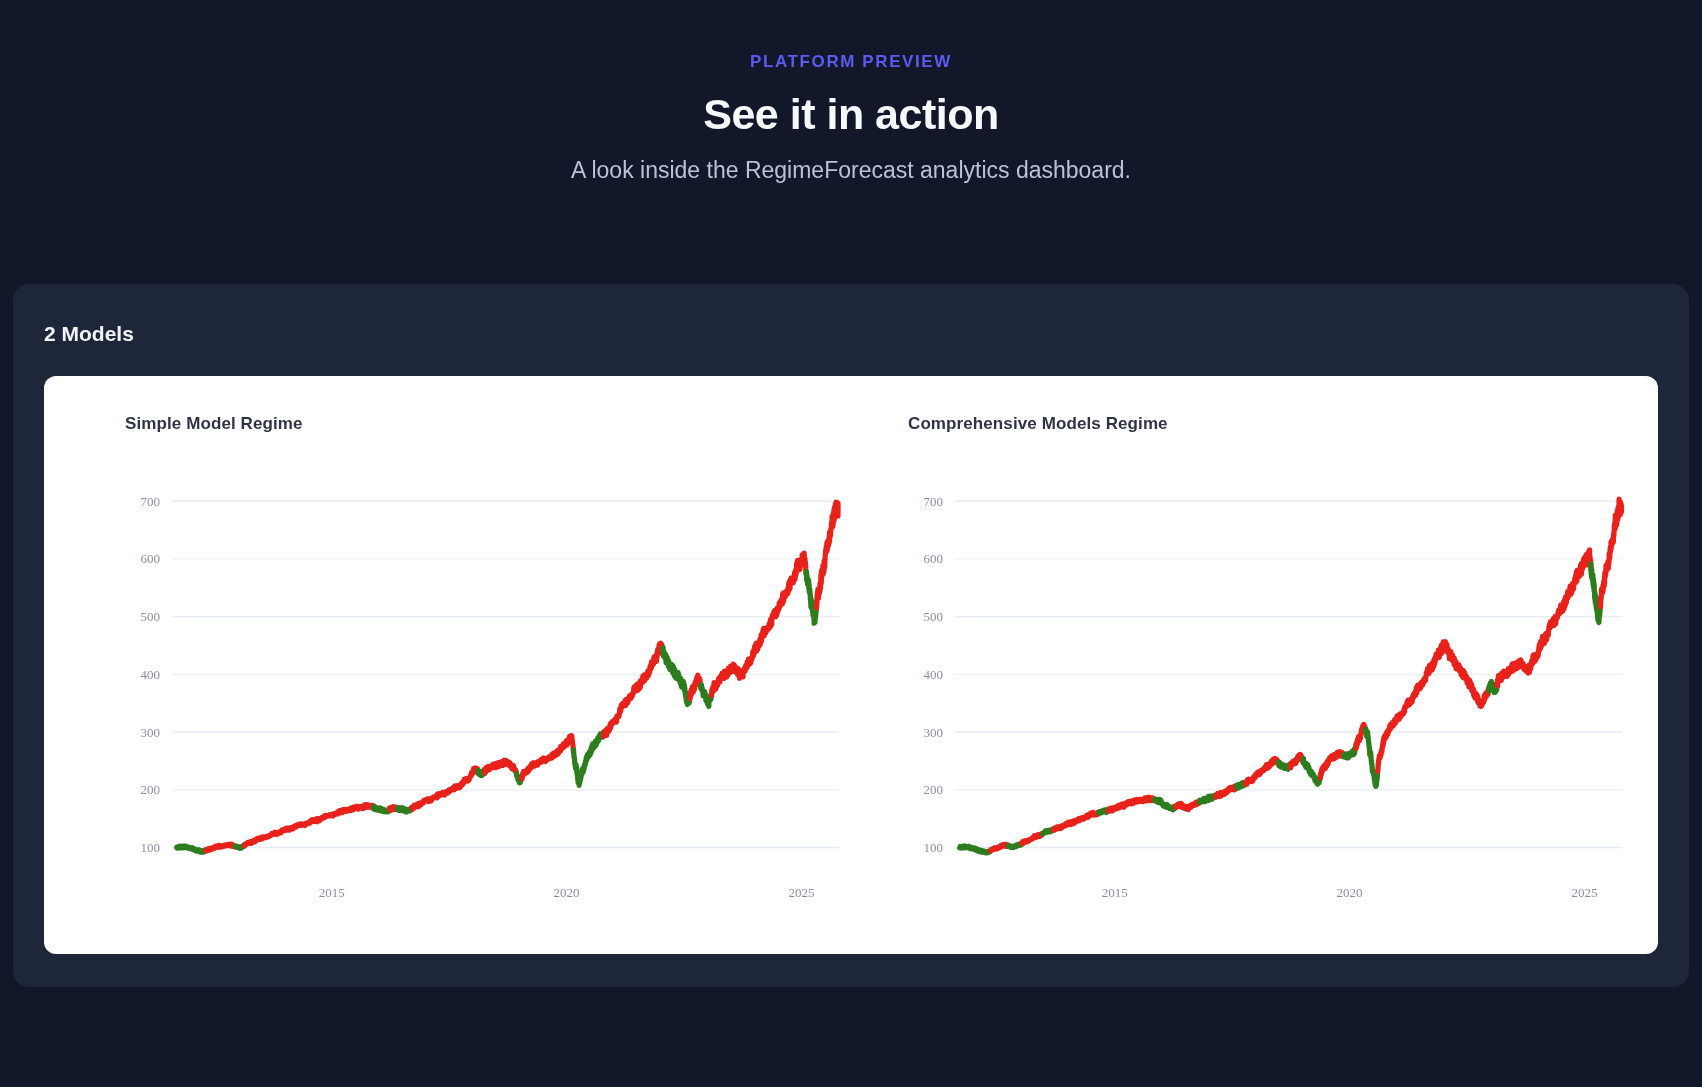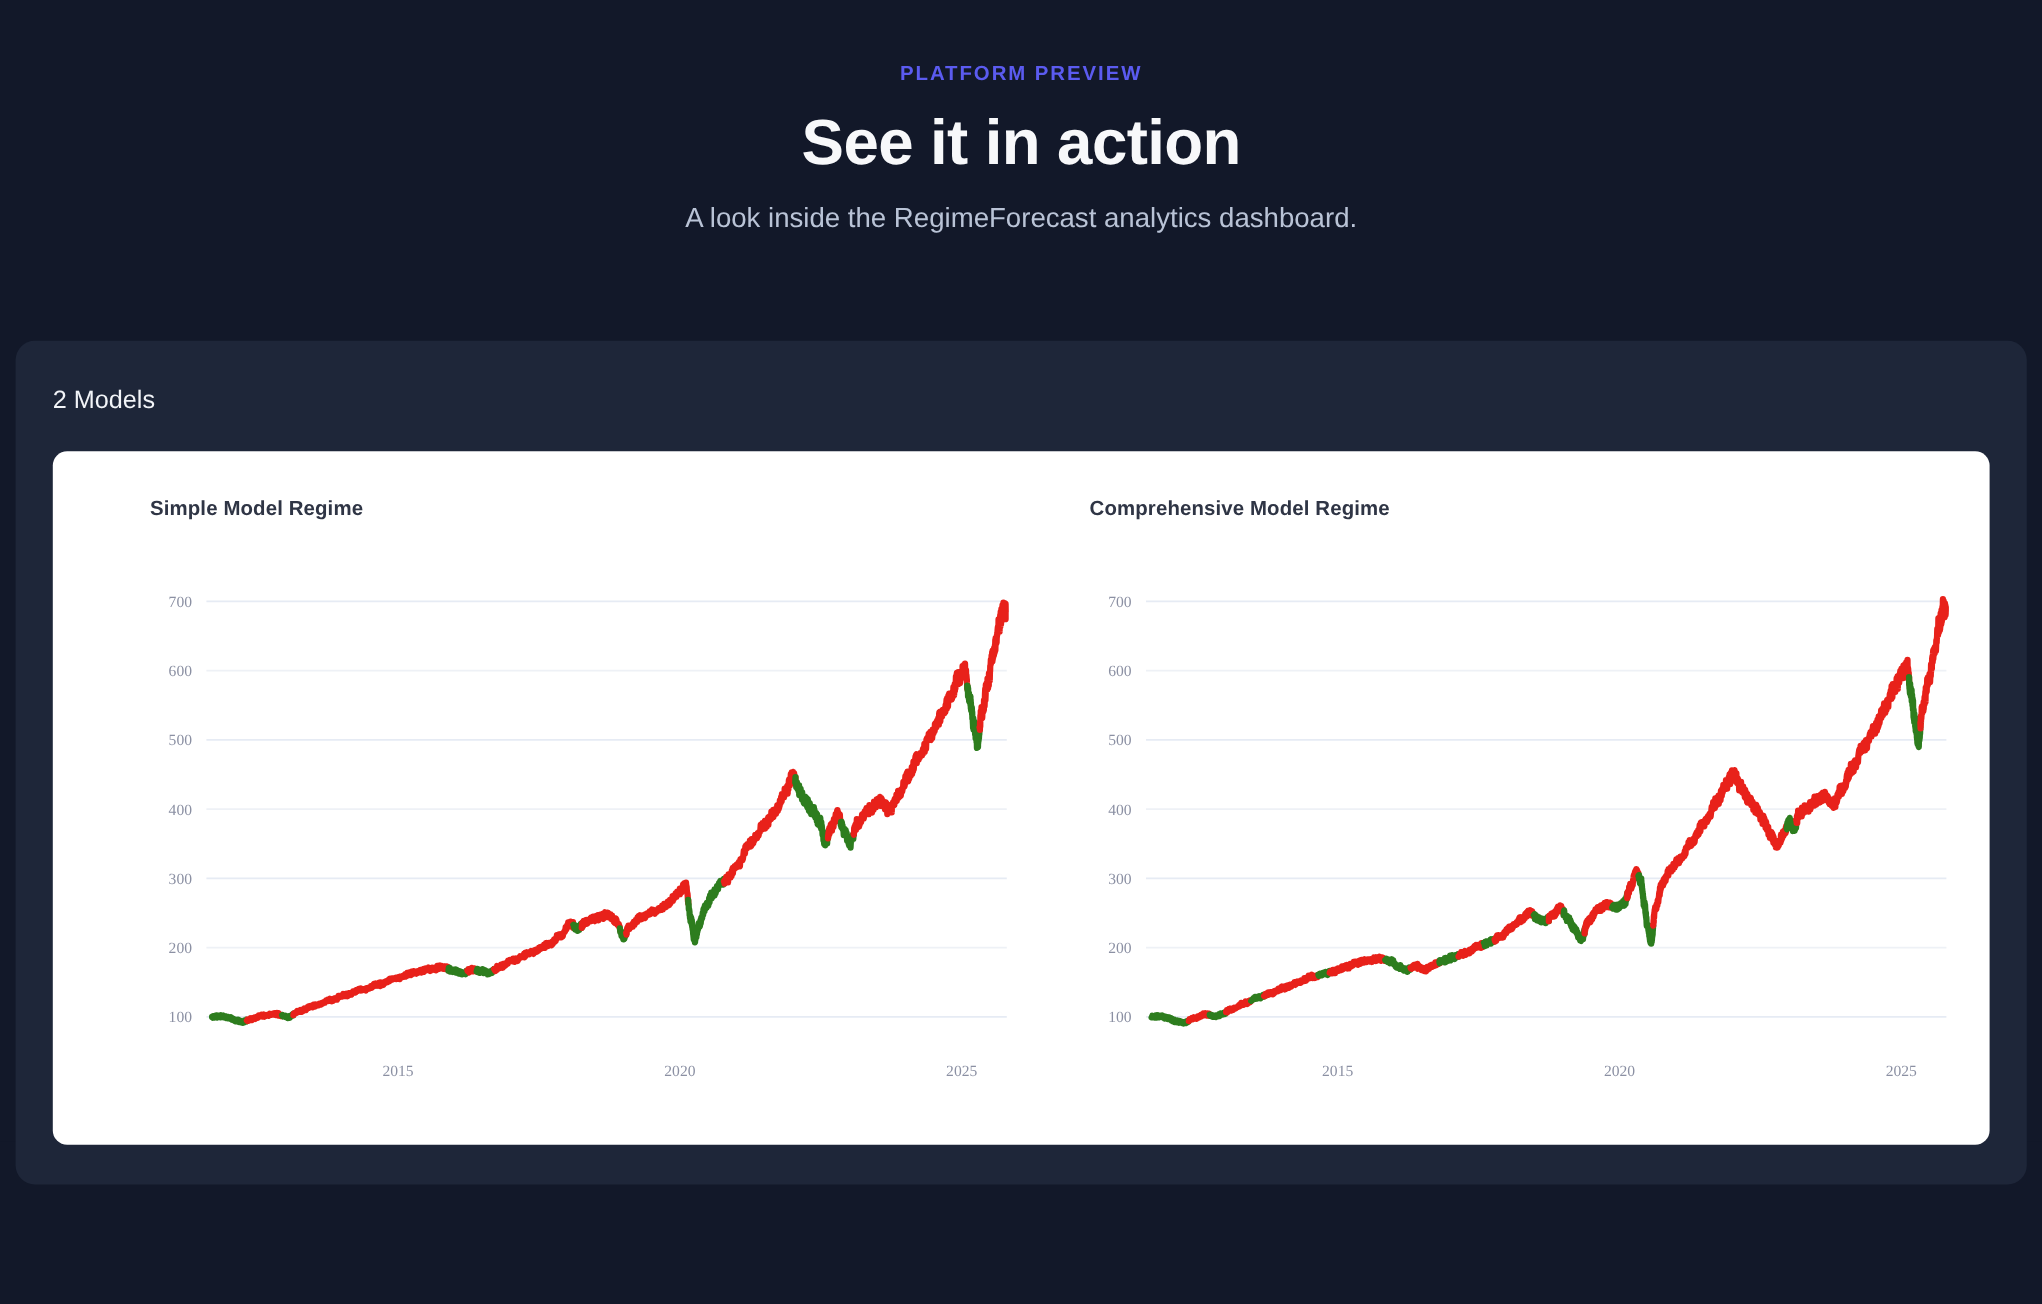--- a/index.html
+++ b/index.html
@@ -20,21 +20,21 @@
   .header { padding-top: 52px; text-align: center; }
   .eyebrow {
     font-size: 17px;
     font-weight: bold;
     letter-spacing: 1.6px;
     color: #5b5bf0;
     text-transform: uppercase;
   }
   .headline {
     margin-top: 20px;
-    font-size: 53px;
+    font-size: 43px;
     font-weight: bold;
     color: #f7f8fa;
     letter-spacing: -0.5px;
     line-height: 1.05;
   }
   .subhead {
     margin-top: 20px;
     font-size: 23px;
     color: #b9c3d6;
     font-weight: normal;
@@ -45,21 +45,21 @@
     position: absolute;
     left: 13px; top: 284px;
     width: 1676px; height: 703px;
     background: #1e2639;
     border-radius: 16px;
   }
   .card-title {
     position: absolute;
     left: 31px; top: 38px;
     font-size: 21px;
-    font-weight: normal;
+    font-weight: bold;
     color: #f2f4f8;
   }
 
   
   .panel {
     position: absolute;
     left: 31px; top: 92px;
     width: 1614px; height: 578px;
     background: #ffffff;
     border-radius: 12px;
@@ -162,21 +162,21 @@
                 <polyline points="580.0,227.6 580.1,225.2 580.2,226.8 580.4,222.9 580.5,223.9 580.7,224.8 580.8,220.2 580.9,220.7 581.1,224.1 581.2,218.8 581.3,223.7 581.5,221.8 581.6,218.8 581.8,220.3 581.9,221.2 582.0,219.6 582.2,217.0 582.3,216.1 582.4,218.9 582.6,220.7 582.8,217.9 582.9,218.2 583.1,218.4 583.3,221.3 583.4,214.9 583.6,219.1 583.8,216.3 583.9,218.4 584.1,218.6 584.3,216.0 584.4,217.1 584.6,218.2 584.8,213.3 584.9,211.7 585.1,211.8 585.3,214.6 585.4,212.2 585.6,212.0 585.8,211.3 585.9,213.2 586.1,209.7 586.3,208.7 586.4,207.5 586.6,208.6 586.8,209.5 586.9,210.6 587.1,210.9 587.3,206.5 587.4,210.9 587.6,204.7 587.8,210.9 587.9,204.2 588.1,207.3 588.3,206.7 588.4,211.5 588.6,208.5 588.7,206.4 588.9,210.7 589.1,208.9 589.2,212.6 589.4,210.6 589.6,207.8 589.7,213.7 589.9,207.8 590.1,212.9 590.2,211.9 590.4,212.4 590.6,213.2 590.7,216.3 590.9,213.9" fill="none" stroke="#e8211a" stroke-width="5.2" stroke-linejoin="round" stroke-linecap="round"></polyline>
                 <polyline points="590.7,216.3 590.9,213.9 591.1,218.2 591.2,214.8 591.4,213.8 591.6,214.8 591.7,219.0 591.9,216.4 592.1,216.7 592.2,220.2 592.4,220.3 592.6,218.5 592.7,220.4 592.9,221.3 593.1,224.9 593.2,222.9 593.4,219.5 593.6,220.9 593.7,222.9 593.9,220.0 594.0,221.5 594.1,223.6 594.3,220.5 594.4,221.1 594.6,221.3 594.7,221.3 594.8,220.7 595.0,225.2 595.1,224.1 595.2,225.1 595.4,225.8 595.5,223.0 595.7,225.6 595.8,227.2 595.9,229.6 596.1,229.1 596.2,227.1 596.3,228.9 596.5,226.0 596.6,230.1 596.8,226.1 596.9,228.5 597.0,231.4 597.2,230.3 597.3,232.5 597.5,231.9 597.6,233.3 597.7,229.3 597.9,231.7 598.0,233.6 598.1,232.4 598.3,232.4 598.4,233.8 598.6,229.1 598.8,235.3 599.0,231.3 599.1,230.5 599.3,228.9 599.5,227.5 599.7,227.8 599.9,226.0 600.0,229.1 600.2,227.7 600.4,226.6 600.6,225.9 600.8,224.4 600.9,224.1 601.1,228.0 601.3,223.9 601.5,224.6" fill="none" stroke="#2d7d1e" stroke-width="5.2" stroke-linejoin="round" stroke-linecap="round"></polyline>
                 <polyline points="601.3,223.9 601.5,224.6 601.7,223.1 601.8,219.0 602.0,222.1 602.2,217.9 602.4,218.0 602.5,218.8 602.7,221.0 602.9,216.2 603.1,218.7 603.3,216.5 603.4,220.4 603.6,215.0 603.8,217.6 604.0,211.5 604.2,211.6 604.3,213.5 604.5,214.2 604.8,218.5 605.1,212.4 605.4,216.3 605.6,214.2 605.9,217.9 606.2,214.4 606.5,216.1 606.7,212.7 607.0,211.6 607.3,214.5 607.6,214.1 607.8,210.5 608.1,211.0 608.4,207.8 608.7,209.4 608.9,207.4 609.2,211.1 609.5,207.2 609.8,211.2 610.1,207.9 610.3,206.5 610.6,205.1 610.9,204.8 611.2,205.6 611.4,207.0 611.7,203.7 612.0,202.5 612.3,205.6 612.5,203.6 612.8,206.3 613.1,206.0 613.4,203.0 613.6,204.3 613.9,207.5 614.2,202.9 614.5,200.0 614.7,202.6 615.0,203.7 615.3,203.8 615.6,201.7 615.9,202.3 616.1,203.5 616.4,202.7 616.7,206.2 617.0,203.7 617.2,202.4 617.5,200.6 617.8,201.9 618.1,203.8 618.3,197.1 618.6,201.0 618.9,199.2 619.2,199.3 619.4,200.7 619.7,196.7 620.0,201.7 620.3,198.7 620.6,195.2 620.8,198.0 621.1,197.7 621.4,195.2 621.7,199.6 621.9,194.5 622.2,198.6 622.5,198.4 622.8,197.2 623.0,195.1 623.3,193.1 623.5,200.5 623.8,199.6 624.0,194.5 624.3,196.5 624.5,194.1 624.7,194.6 625.0,197.0 625.2,198.0 625.4,200.7 625.7,200.1 625.9,196.4 626.1,196.7 626.4,200.1 626.6,200.2 626.8,200.1 627.1,202.0 627.3,201.7 627.5,203.4 627.8,200.7 628.0,199.0 628.2,197.6 628.5,198.1 628.7,200.9 629.0,204.1 629.2,203.4 629.4,207.4 629.7,201.9 629.9,202.8 630.1,203.8 630.4,202.6 630.6,206.0 630.8,206.2 631.1,206.2 631.3,204.5 631.5,202.7 631.7,202.0 632.0,205.1 632.2,202.8 632.4,202.7 632.6,201.0 632.8,199.5 633.1,206.0 633.3,200.3 633.5,200.2 633.7,200.6 634.0,200.6 634.2,197.7 634.4,200.2 634.6,197.3 634.8,198.1 635.1,199.3 635.3,200.0 635.5,195.1 635.7,195.4 635.9,194.4 636.2,194.3 636.4,197.2 636.6,196.7 636.8,195.8 637.0,191.2 637.3,196.3 637.5,193.1 637.7,191.6 637.9,194.8 638.2,192.4 638.4,188.0 638.6,194.0 638.8,188.3 639.0,193.4 639.3,193.2 639.5,190.7 639.8,192.9 640.0,191.2 640.2,190.2 640.5,191.7 640.7,192.0 640.9,187.3 641.2,189.8 641.4,186.6 641.6,189.0 641.9,188.3 642.1,186.4 642.3,186.5 642.6,184.7 642.8,180.5 643.0,183.1 643.3,184.7 643.5,180.2 643.7,184.4 644.0,183.0 644.2,179.7 644.5,175.7 644.7,180.0 644.9,181.2 645.2,175.8 645.4,178.8 645.6,173.5 645.9,175.5 646.1,176.3 646.3,172.1 646.6,175.0 646.8,180.0 647.1,176.6 647.4,175.7 647.6,178.4 647.9,176.8 648.2,172.8 648.5,174.9 648.7,175.3 649.0,175.3 649.3,170.7 649.6,173.9 649.8,168.3 650.1,173.8 650.4,167.6 650.7,167.6 650.9,171.6 651.2,163.6 651.5,169.9 651.8,164.4 652.0,166.2 652.3,163.5 652.6,162.2 652.9,159.5 653.2,161.9 653.4,158.0 653.7,157.6 654.0,165.0 654.3,159.0 654.5,158.4 654.8,159.3 655.1,160.8 655.4,159.6 655.6,162.1 655.9,158.4 656.2,159.3 656.5,158.3 656.7,160.0 657.0,156.6 657.3,158.4 657.6,157.6 657.9,156.8 658.1,156.1 658.4,158.5 658.7,155.7 659.0,153.9 659.2,152.8 659.5,156.9 659.8,155.4 660.1,153.4 660.3,148.9 660.6,155.5 660.9,149.7 661.2,149.6 661.4,150.9 661.7,153.3 662.0,145.4 662.3,145.5 662.5,144.0 662.8,143.6 663.1,143.6 663.4,146.0 663.7,142.8 663.9,140.6 664.2,145.4 664.5,142.5 664.8,145.0 665.0,142.0 665.3,139.0 665.6,145.5 665.8,145.6 666.1,143.8 666.3,139.8 666.5,139.0 666.8,144.2 667.0,141.8 667.2,137.0 667.5,139.3 667.7,139.9 667.9,140.3 668.2,136.7 668.4,137.5 668.6,136.8 668.9,138.2 669.1,132.3 669.3,131.8 669.6,135.2 669.8,133.9 670.1,131.8 670.3,135.0 670.5,131.5 670.8,129.5 671.0,131.1 671.2,133.5 671.5,131.4 671.7,132.3 671.9,127.4 672.2,130.2 672.4,132.9 672.6,123.8 672.9,122.3 673.1,122.2 673.3,129.3 673.6,130.3 673.8,126.4 674.1,124.1 674.3,124.7 674.6,121.8 674.8,125.9 675.1,126.0 675.3,121.8 675.6,120.7 675.8,122.6 676.1,122.6 676.3,122.8 676.6,121.5 676.8,122.2 677.1,123.4 677.3,119.4 677.6,120.9 677.8,122.4 678.0,116.6 678.3,117.2 678.5,115.4 678.8,112.0 679.0,119.5 679.3,110.7 679.5,111.4 679.8,112.7 680.0,117.6 680.3,108.7 680.5,111.9 680.8,109.0 681.0,107.0 681.3,109.6 681.5,110.7 681.8,111.4 682.0,111.5 682.2,111.9 682.4,109.9 682.6,109.0 682.9,106.8 683.1,112.0 683.3,111.4 683.5,110.2 683.7,105.9 683.9,109.7 684.1,105.8 684.3,107.0 684.5,101.6 684.7,102.0 684.9,101.1 685.1,108.3 685.3,102.8 685.6,99.2 685.8,104.5 686.0,98.4 686.2,102.5 686.4,99.6 686.6,92.5 686.8,92.4 687.0,100.0 687.2,91.3 687.4,89.7 687.6,93.1 687.8,95.6 688.0,96.9 688.2,97.1 688.5,89.0 688.7,99.1 688.9,96.3 689.1,92.2 689.2,97.9 689.4,98.5 689.5,94.6 689.6,93.0 689.8,90.3 689.9,91.4 690.0,98.3 690.2,94.3 690.3,93.2 690.5,95.4 690.6,92.9 690.7,93.4 690.9,92.2 691.0,88.6 691.1,90.2 691.3,91.5 691.4,90.2 691.6,91.7 691.7,89.9 691.8,89.4 692.0,92.4 692.1,84.2 692.3,90.1 692.4,84.1 692.5,89.7 692.7,84.0 692.8,85.5 692.9,84.3 693.1,91.8 693.2,83.2 693.4,88.1 693.5,90.9 693.6,86.1 693.8,83.4 693.9,87.1 694.0,84.6 694.2,82.1 694.3,87.8 694.5,86.9 694.6,89.9 694.7,87.8 694.9,89.9 695.0,87.5 695.2,93.6 695.3,91.2 695.4,92.1 695.6,94.7 695.7,95.2 695.8,97.9 696.0,100.4 696.1,103.0" fill="none" stroke="#e8211a" stroke-width="5.2" stroke-linejoin="round" stroke-linecap="round"></polyline>
                 <polyline points="696.0,100.4 696.1,103.0 696.3,101.4 696.4,105.0 696.5,101.1 696.7,109.4 696.8,102.8 696.9,108.7 697.1,107.9 697.2,107.4 697.4,111.6 697.5,106.8 697.6,113.3 697.8,113.8 697.9,113.1 698.1,113.2 698.2,110.4 698.3,114.5 698.5,111.0 698.6,109.7 698.7,109.2 698.8,116.9 698.9,112.2 699.0,115.9 699.0,119.3 699.1,114.5 699.2,119.0 699.3,121.0 699.4,121.4 699.5,120.8 699.6,119.6 699.7,119.9 699.8,118.2 699.9,119.2 700.0,121.7 700.1,124.3 700.2,122.4 700.3,127.9 700.4,127.6 700.5,127.9 700.6,127.8 700.7,131.2 700.8,132.8 700.9,135.6 701.0,135.9 701.1,127.7 701.2,134.2 701.3,137.0 701.4,135.0 701.5,134.5 701.6,130.2 701.7,131.0 701.8,135.9 701.8,130.1 701.9,130.3 702.0,137.0 702.1,133.6 702.2,135.6 702.3,130.7 702.3,136.7 702.4,136.3 702.5,138.4 702.6,141.0 702.7,135.0 702.8,137.8 702.8,139.7 702.9,139.0 703.0,144.3 703.1,137.4 703.2,144.2 703.2,142.4 703.3,140.0 703.4,139.5 703.5,144.6 703.6,143.3 703.7,144.5 703.7,142.4 703.8,147.4 703.9,147.6 704.0,144.9 704.1,152.2 704.2,150.8 704.2,143.6 704.3,147.5 704.4,147.7 704.5,150.0 704.6,148.1 704.7,144.8 704.8,147.4 704.9,151.7 705.0,151.5 705.1,146.3 705.2,148.2 705.3,142.1 705.5,146.1 705.6,144.1 705.7,140.6 705.8,144.3 705.9,141.9 706.0,139.1 706.1,141.0 706.2,137.6 706.3,135.2 706.5,135.6" fill="none" stroke="#2d7d1e" stroke-width="5.2" stroke-linejoin="round" stroke-linecap="round"></polyline>
                 <polyline points="706.3,135.2 706.5,135.6 706.6,137.2 706.7,130.8 706.8,131.3 706.9,134.4 707.0,125.3 707.1,128.5 707.2,128.3 707.3,121.4 707.4,121.3 707.6,124.2 707.7,127.5 707.8,122.5 707.9,118.3 708.0,124.1 708.1,119.8 708.2,126.2 708.3,123.9 708.5,127.4 708.6,126.1 708.7,120.9 708.9,120.8 709.0,120.5 709.2,117.4 709.3,118.1 709.4,122.3 709.6,121.2 709.7,118.2 709.9,120.6 710.0,112.4 710.1,112.3 710.3,115.6 710.4,117.6 710.5,117.5 710.7,111.8 710.8,107.5 711.0,103.1 711.1,111.5 711.2,112.5 711.4,107.2 711.5,99.8 711.6,104.5 711.8,100.7 711.9,104.4 712.1,98.5 712.2,98.8 712.3,102.5 712.5,98.9 712.6,101.9 712.8,103.6 712.9,94.5 713.0,100.5 713.2,100.2 713.3,99.1 713.4,102.5 713.6,98.9 713.7,94.7 713.9,93.4 714.0,100.3 714.1,90.2 714.3,94.4 714.4,93.1 714.5,94.1 714.7,93.7 714.8,96.2 715.0,87.9 715.1,88.6 715.2,84.2 715.4,83.3 715.5,83.2 715.7,78.7 715.8,81.8 715.9,81.8 716.1,79.4 716.2,80.2 716.3,75.4 716.5,78.2 716.6,77.6 716.8,72.6 716.9,72.1 717.0,80.2 717.2,71.2 717.3,78.4 717.5,74.5 717.6,75.3 717.7,76.5 717.9,71.9 718.0,72.4 718.1,74.7 718.3,75.1 718.4,69.2 718.6,69.6 718.7,73.1 718.8,71.6 719.0,72.8 719.1,66.7 719.2,69.8 719.4,62.2 719.5,70.9 719.7,60.8 719.8,66.0 719.9,64.4 720.1,65.6 720.2,61.2 720.4,64.0 720.5,64.8 720.6,61.4 720.8,58.1 720.9,58.6 721.0,58.2 721.2,56.0 721.3,54.3 721.5,51.9 721.6,52.6 721.7,51.0 721.9,51.7 722.0,53.1 722.1,45.2 722.3,50.4 722.4,52.5 722.5,50.8 722.6,46.3 722.8,49.5 722.9,50.2 723.0,55.4 723.1,45.7 723.2,47.1 723.3,50.3 723.4,44.4 723.5,41.7 723.6,51.2 723.8,45.3 723.9,38.9 724.0,41.6 724.1,45.0 724.2,49.1 724.3,42.3 724.4,38.4 724.5,36.4 724.6,41.6 724.7,41.5 724.9,39.0 725.0,46.1 725.1,38.6 725.2,36.3 725.3,40.8 725.4,33.2 725.5,42.9 725.6,33.4 725.7,41.6 725.9,35.1 726.0,32.9 726.1,37.3 726.2,31.1 726.2,32.7 726.3,31.6 726.3,36.5 726.4,37.5 726.5,35.0 726.5,36.0 726.6,35.2 726.6,34.9 726.7,39.1 726.7,32.7 726.8,34.9 726.8,35.0 726.9,32.8 727.0,32.6 727.0,32.6 727.1,33.3 727.1,39.6 727.2,40.8 727.2,35.8 727.3,36.1 727.3,38.4 727.4,38.1 727.5,31.8 727.5,37.1 727.6,36.9 727.6,35.6 727.7,33.4 727.7,41.3 727.8,37.0 727.8,43.6 727.9,35.5 728.0,45.0 728.0,32.3 728.1,38.9" fill="none" stroke="#e8211a" stroke-width="5.2" stroke-linejoin="round" stroke-linecap="round"></polyline>
               </svg>
             </div>
         </div>
 
         <div class="chart-cell">
-          <div class="chart-title">Comprehensive Model Regime</div>
+          <div class="chart-title">Comprehensive Models Regime</div>
           <div class="plot">
               <svg width="745" height="450" viewBox="0 0 745 450">
                 <line x1="62" x2="729" y1="376.4580152671756" y2="376.4580152671756" class="gridline strong"></line>
                 <text x="50" y="380.9580152671756" class="ytick">100</text>
                 <line x1="62" x2="729" y1="318.74809160305347" y2="318.74809160305347" class="gridline"></line>
                 <text x="50" y="323.24809160305347" class="ytick">200</text>
                 <line x1="62" x2="729" y1="261.0381679389313" y2="261.0381679389313" class="gridline strong"></line>
                 <text x="50" y="265.5381679389313" class="ytick">300</text>
                 <line x1="62" x2="729" y1="203.32824427480918" y2="203.32824427480918" class="gridline"></line>
                 <text x="50" y="207.82824427480918" class="ytick">400</text>

